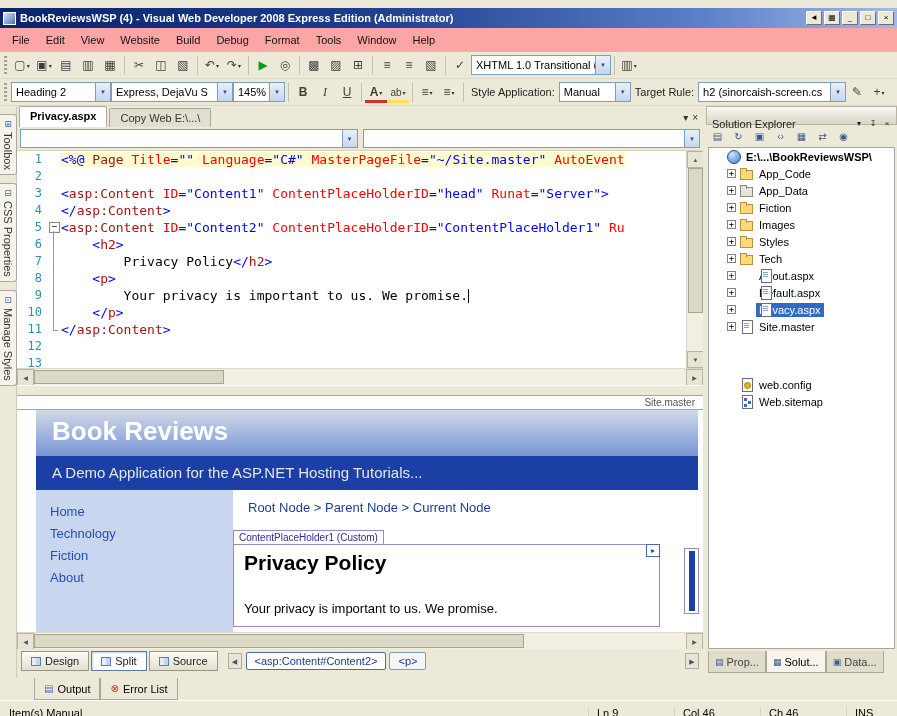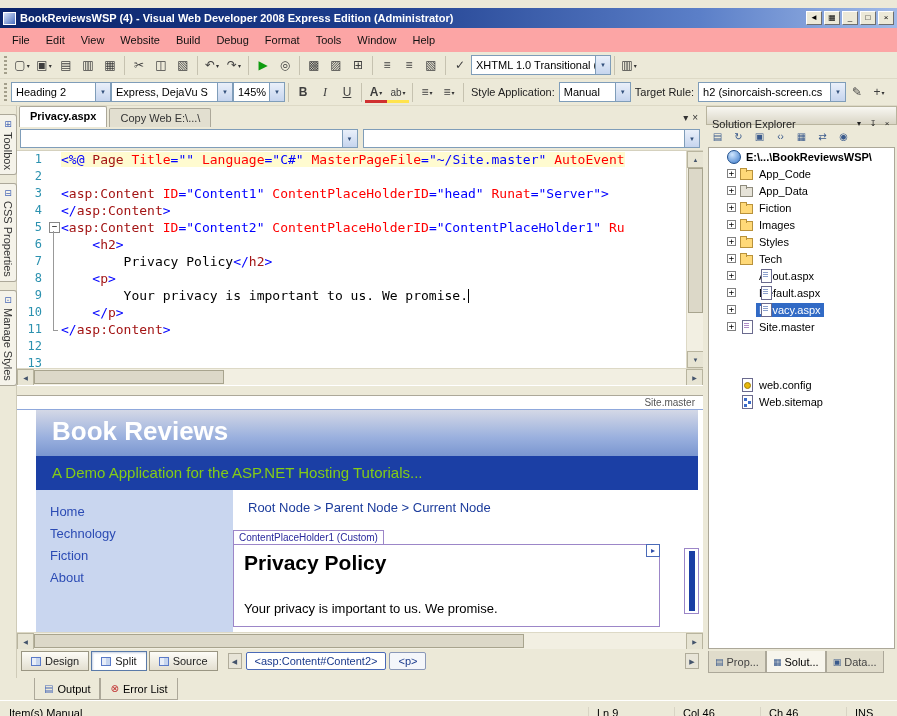--- a/index.html
+++ b/index.html
@@ -97,21 +97,21 @@
   #design-hscroll .hthumb{left:17px;width:490px}
 
   .splitterbar{position:absolute;left:0;top:279px;width:686px;height:11px;background:#ECE9D8;border-top:1px solid #FFF;border-bottom:1px solid #ACA899}
   .master-row{position:absolute;left:0;top:290px;width:686px;height:14px;background:#fff;border-bottom:1px solid #8FA8DC;
     font-size:10px;color:#555;text-align:right;padding-right:8px;line-height:13px}
 
   
   .design-pane{position:absolute;left:0;top:304px;width:686px;height:222px;background:#fff;overflow:hidden}
   .page{position:absolute;left:19px;top:0;width:662px}
   .banner{height:46px;background:linear-gradient(#D4D8E6 0%,#9AB0DE 60%,#7A96D0 100%);color:#fff;font-size:26px;font-weight:bold;padding:6px 0 0 16px}
-  .subtitle{height:34px;line-height:34px;background:#1B3FA5;color:#84cc16;font-size:15px;padding-left:16px}
+  .subtitle{height:34px;line-height:34px;background:#1B3FA5;color:#e5e5e5;font-size:15px;padding-left:16px}
   .content-row{display:flex;min-height:142px}
   .nav-col{flex:none;width:197px;background:#C9D6EF;padding:14px 0 0 14px}
   .nav-link{display:block;font-size:13px;color:#2B4BB4;margin-bottom:7px;text-decoration:none}
   .main-col{flex:1;padding-top:10px;background:#fff}
   .breadcrumb{font-size:13px;color:#1C3C9C;margin-left:15px}
   .ph-label{display:table;font-size:10px;color:#2A2A9C;border:1px solid #9C86C8;background:#fff;padding:1px 5px;margin-top:15px;position:relative;z-index:2}
   .content-box{width:427px;border:1px solid #9C86C8;margin-top:-1px;position:relative;padding:2px 10px 10px;min-height:74px}
   .design-h2{font-size:21px;font-weight:bold;margin:4px 0 26px}
   .design-p{font-size:13px}
   .smart-tag{position:absolute;top:-1px;right:-1px;width:14px;height:13px;border:1px solid #4A6AB8;background:#fff;color:#2A4AA8;font-size:8px;text-align:center;line-height:12px}

